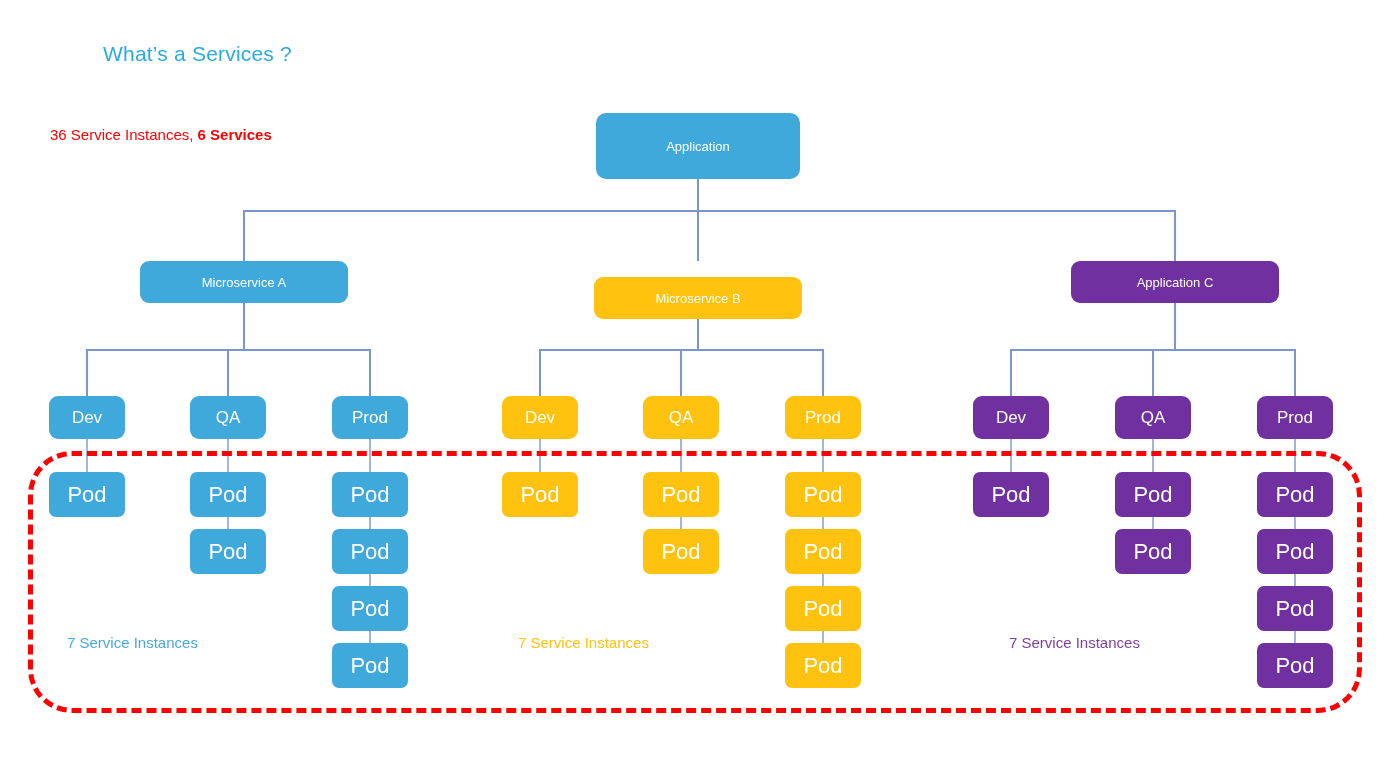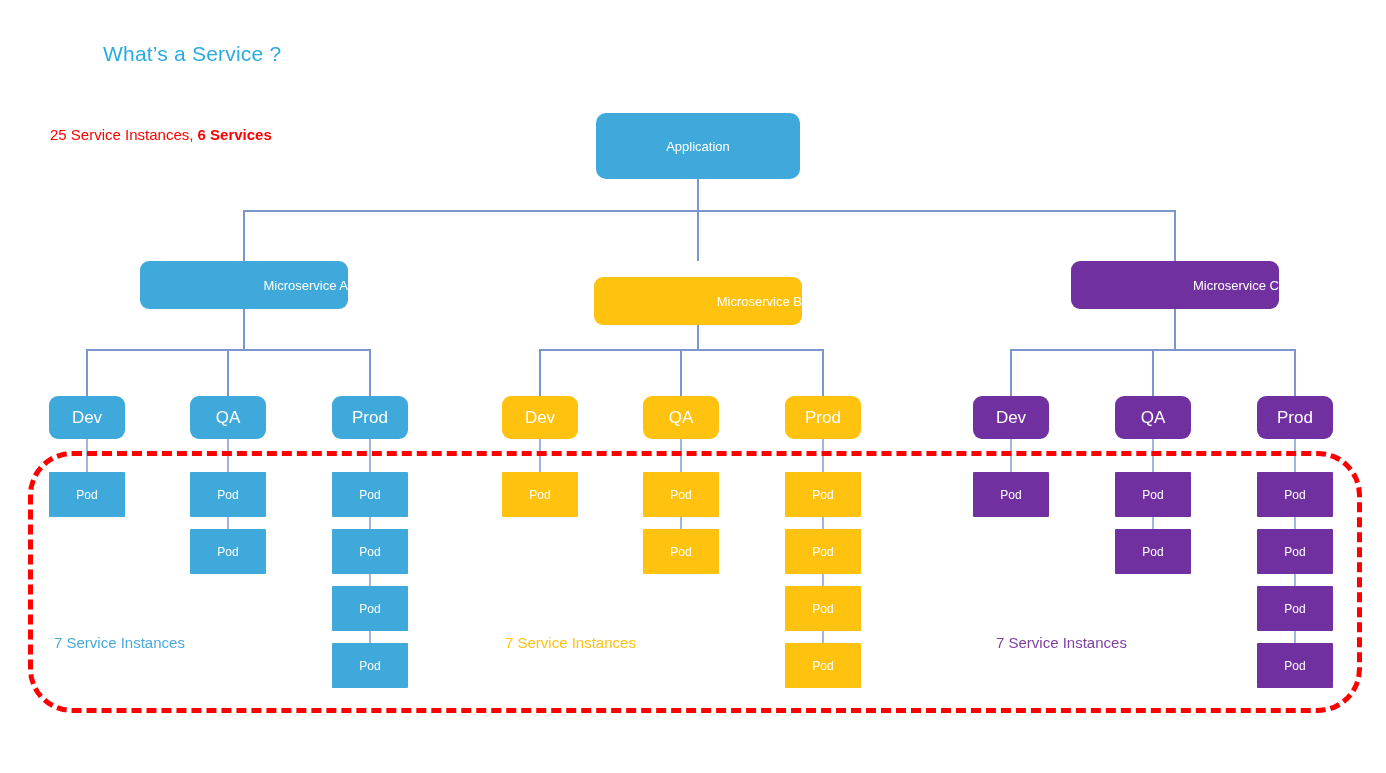--- a/index.html
+++ b/index.html
@@ -34,20 +34,21 @@
     font-size: 15px;
     color: #FF0000;
     white-space: nowrap;
   }
   .subtitle .bold { font-weight: bold; }
 
   .legend {
     position: absolute;
     font-size: 15px;
     white-space: nowrap;
+    margin-left: 13px;
   }
   .legend.a { left: 54px;  top: 634px; color: #4AA9DC; }
   .legend.b { left: 505px; top: 634px; color: #FFC20E; }
   .legend.c { left: 996px; top: 634px; color: #7F3FA0; }
 
   
   .node {
     position: absolute;
     box-sizing: border-box;
     display: flex;
@@ -58,35 +59,34 @@
     text-align: center;
     z-index: 3;
     user-select: none;
   }
   .node.app {
     width: 204px; height: 66px;
     border-radius: 10px;
     font-size: 13px;
   }
   .node.micro {
-    width: 208px; height: 48px;
+    width: 208px; height: 42px;
     border-radius: 9px;
     font-size: 13px;
-    justify-content: flex-end;
   }
   .node.env {
     width: 76px; height: 43px;
     border-radius: 9px;
     font-size: 17px;
     font-weight: normal;
   }
   .node.pod {
     width: 76px; height: 45px;
-    border-radius: 1px;
-    font-size: 12px;
+    border-radius: 7px;
+    font-size: 22px;
     font-weight: normal;
   }
   
   .c-blue   { background: #3FA9DC; }
   .c-yellow { background: #FFC20E; }
   .c-purple { background: #7030A0; }
 
   
   .conn {
     position: absolute;
@@ -109,24 +109,24 @@
     box-sizing: border-box;
     z-index: 5;
     pointer-events: none;
   }
 </style>
 </head>
 <body>
 
 <div id="canvas">
 
-  <div class="title">What’s a Service ?</div>
+  <div class="title">What’s a Services ?</div>
 
   <div class="subtitle">
-    <span>25 Service Instances, </span><span class="bold">6 Services</span>
+    <span>36 Service Instances, </span><span class="bold">6 Services</span>
   </div>
 
   <div id="connector-layer">
       <div class="conn v" style="left: 697.25px; top: 179px; height: 31px;"></div>
       <div class="conn h" style="left: 244px; top: 210px; width: 931px;"></div>
       <div class="conn v" style="left: 243.25px; top: 210px; height: 51px;"></div>
       <div class="conn v" style="left: 243.25px; top: 303px; height: 46px;"></div>
       <div class="conn h" style="left: 87px; top: 349px; width: 283px;"></div>
       <div class="conn v" style="left: 86.25px; top: 349px; height: 47px;"></div>
       <div class="conn v pod-link" style="left: 86px; top: 439px; height: 33px;"></div>
@@ -229,21 +229,21 @@
       <div class="node pod c-yellow" style="left: 785px; top: 529px;">
         <span>Pod</span>
       </div>
       <div class="node pod c-yellow" style="left: 785px; top: 586px;">
         <span>Pod</span>
       </div>
       <div class="node pod c-yellow" style="left: 785px; top: 643px;">
         <span>Pod</span>
       </div>
       <div class="node micro c-purple" style="left: 1071px; top: 261px;">
-        <span>Microservice C</span>
+        <span>Application C</span>
       </div>
       <div class="node env c-purple" style="left: 973px; top: 396px;">
         <span>Dev</span>
       </div>
       <div class="node pod c-purple" style="left: 973px; top: 472px;">
         <span>Pod</span>
       </div>
       <div class="node env c-purple" style="left: 1115px; top: 396px;">
         <span>QA</span>
       </div>

